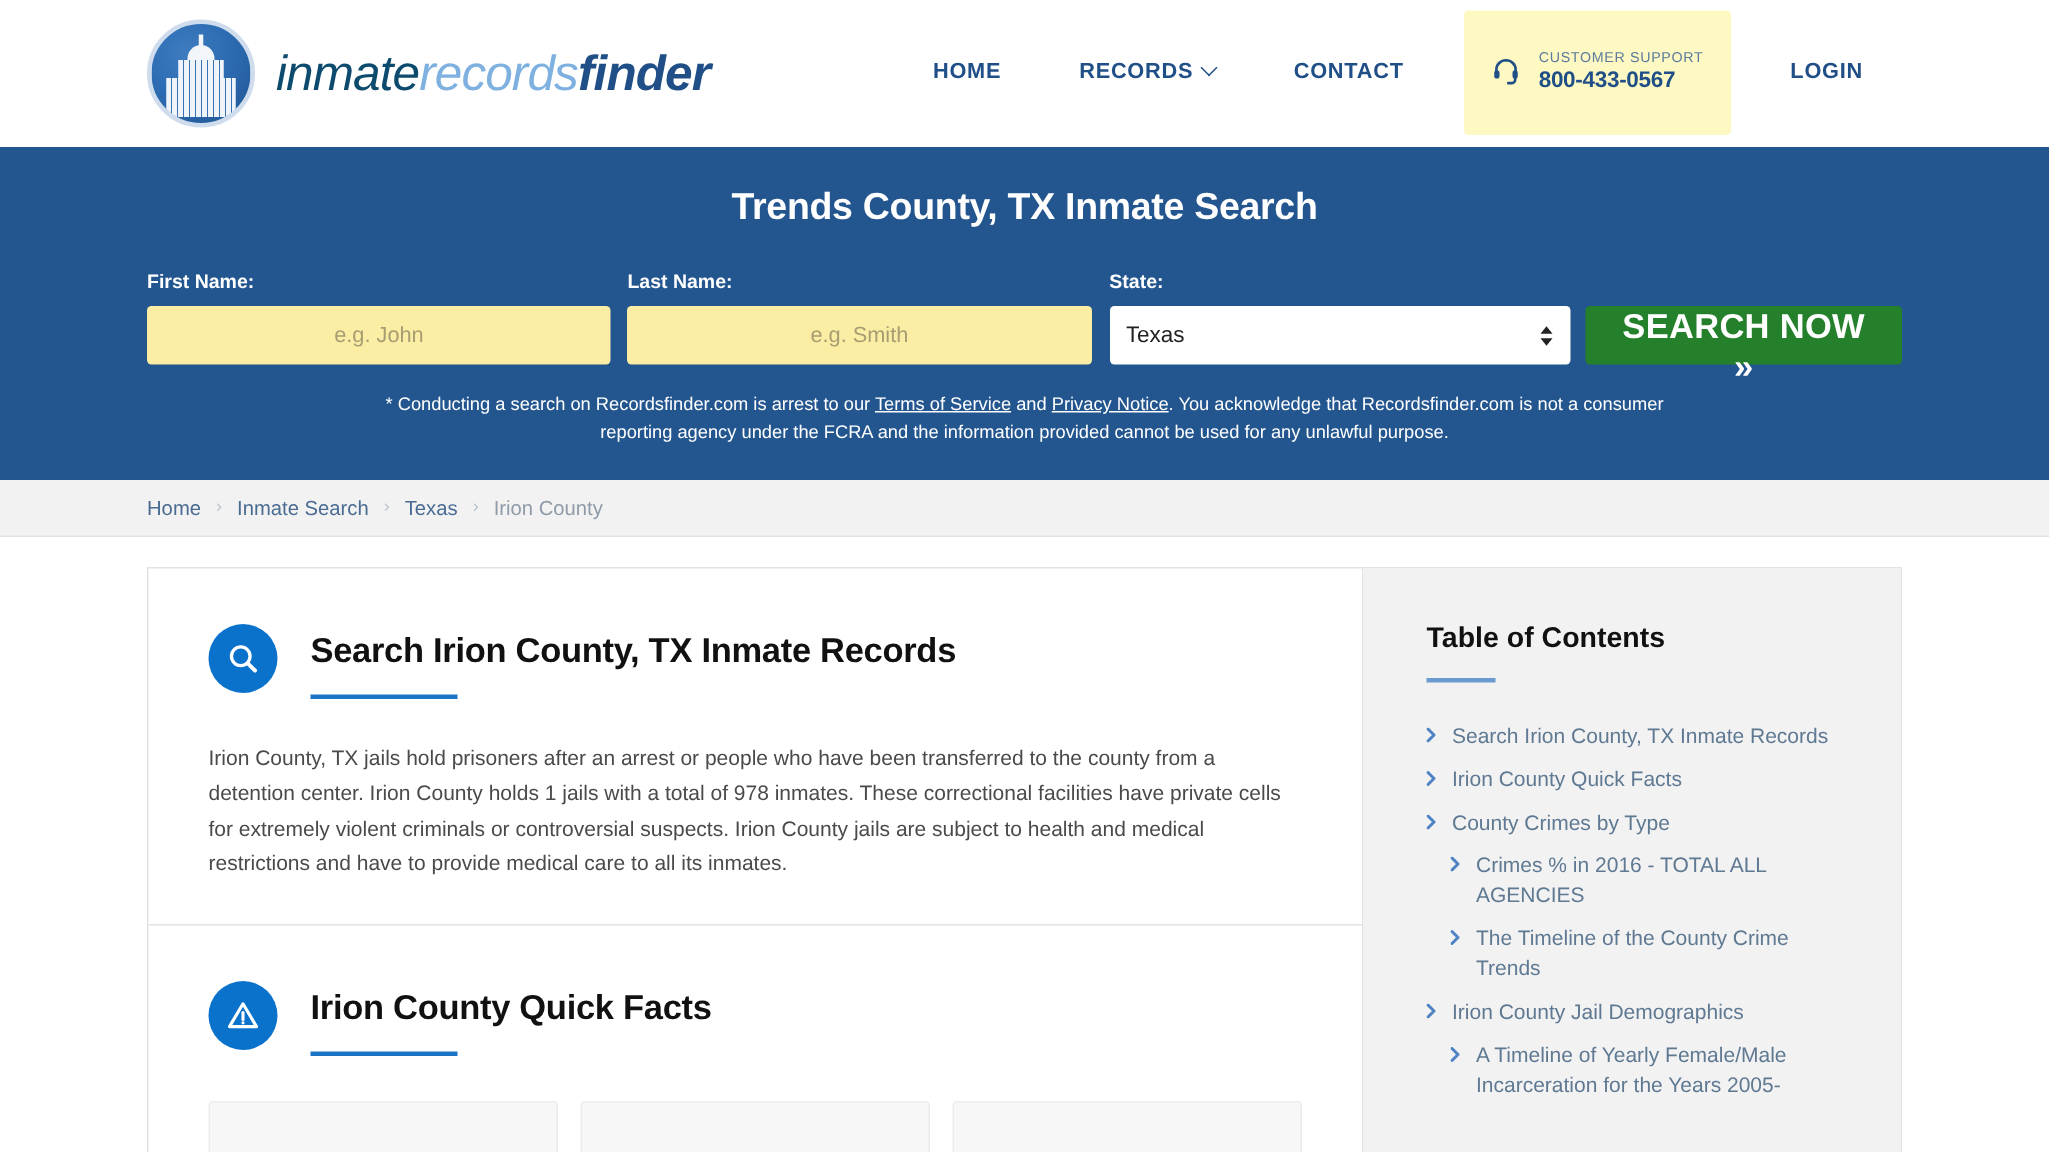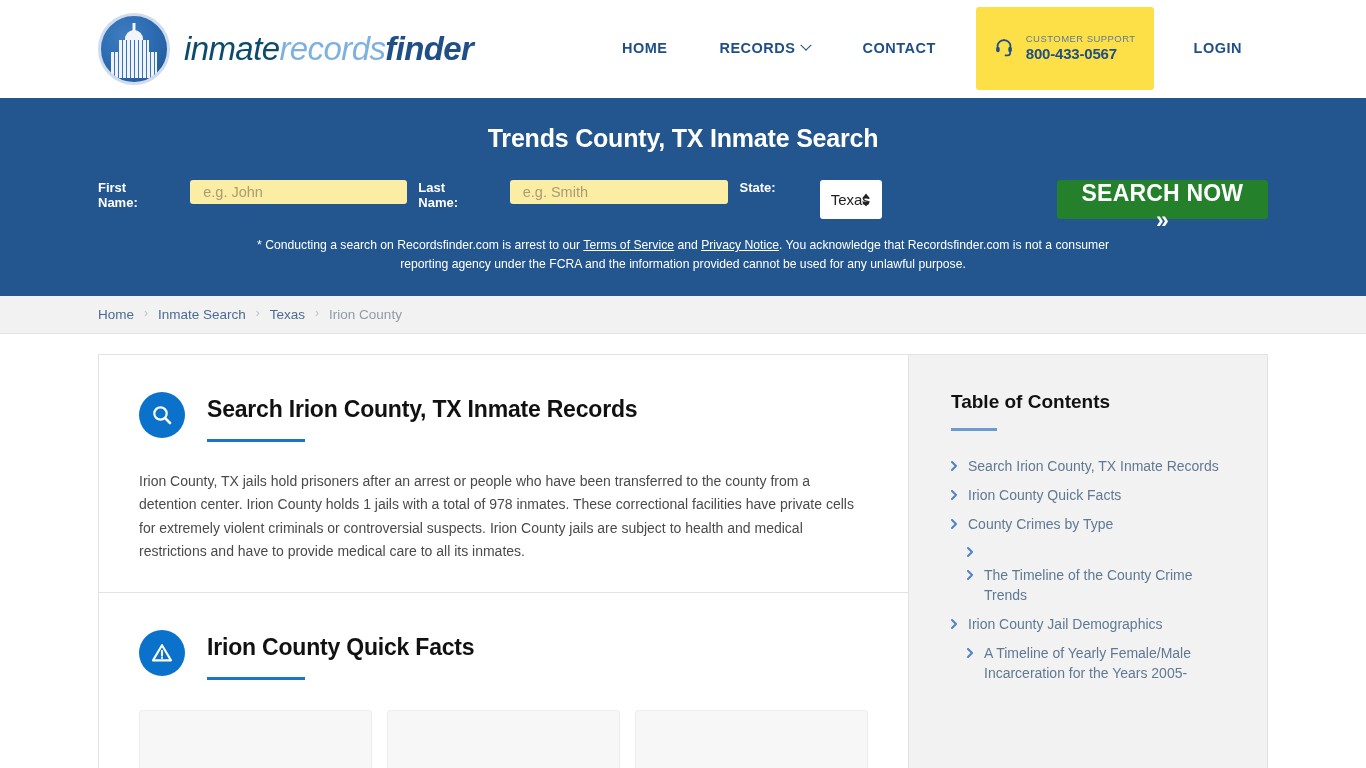--- a/index.html
+++ b/index.html
@@ -109,21 +109,21 @@
     gap: 7px;
   }
   .caret {
     display: inline-block;
     width: 8px; height: 8px;
     border-right: 1.6px solid #1f4f86;
     border-bottom: 1.6px solid #1f4f86;
     transform: rotate(45deg) translate(-2px,-2px);
   }
   .support-badge {
-    background: #fde047;
+    background: #fef9c3;
     border-radius: 3px;
     display: flex;
     align-items: center;
     gap: 12px;
     padding: 27px 18px;
     margin: 0 14px;
     text-decoration: none;
   }
   .headset {
     width: 20px; height: 20px; flex: 0 0 auto;
@@ -155,40 +155,41 @@
     font-size: 25px;
     font-weight: 700;
     letter-spacing: -0.2px;
     margin-bottom: 27px;
   }
   .search-form {
     display: flex;
     align-items: flex-end;
     gap: 0;
   }
-  .field { display: flex; flex-direction: row; gap: 44px; }
+  .field { display: flex; flex-direction: column; }
   .field-fn { width: 313px; margin-right: 11px; }
   .field-ln { width: 313px; margin-right: 12px; }
   .field-st { width: 311px; margin-right: 10px; }
   .field-label {
     color: #ffffff;
     font-size: 13px;
     font-weight: 700;
     margin-bottom: 9px;
   }
   .text-input {
-    height: 24px;
+    height: 39px;
     border: none;
     border-radius: 3px;
     background: #fbeda3;
     padding: 0 13px;
     font-size: 14.5px;
     font-family: "Liberation Sans", sans-serif;
     color: #a16207;
     width: 100%;
+    text-align: center;
   }
   .text-input::placeholder { color: #a79d72; }
   .state-select {
     height: 39px;
     width: 100%;
     border: none;
     border-radius: 3px;
     background: #ffffff;
     padding: 0 11px;
     font-size: 15px;
@@ -526,20 +527,21 @@
           <svg class="toc-chev" width="7" height="10" viewBox="0 0 7 10">
               <path d="M1 1 L5 5 L1 9" fill="none" stroke="#4f83c4" stroke-width="2" stroke-linecap="round" stroke-linejoin="round"></path>
             </svg>
           <a class="toc-link" href="#">County Crimes by Type</a>
         </li>
 
         <li class="toc-item sub">
           <svg class="toc-chev" width="7" height="10" viewBox="0 0 7 10">
               <path d="M1 1 L5 5 L1 9" fill="none" stroke="#4f83c4" stroke-width="2" stroke-linecap="round" stroke-linejoin="round"></path>
             </svg>
+          <a class="toc-link" href="#">Crimes % in 2016 - TOTAL ALL AGENCIES</a>
         </li>
 
         <li class="toc-item sub">
           <svg class="toc-chev" width="7" height="10" viewBox="0 0 7 10">
               <path d="M1 1 L5 5 L1 9" fill="none" stroke="#4f83c4" stroke-width="2" stroke-linecap="round" stroke-linejoin="round"></path>
             </svg>
           <a class="toc-link" href="#">The Timeline of the County Crime Trends</a>
         </li>
 
         <li class="toc-item">

